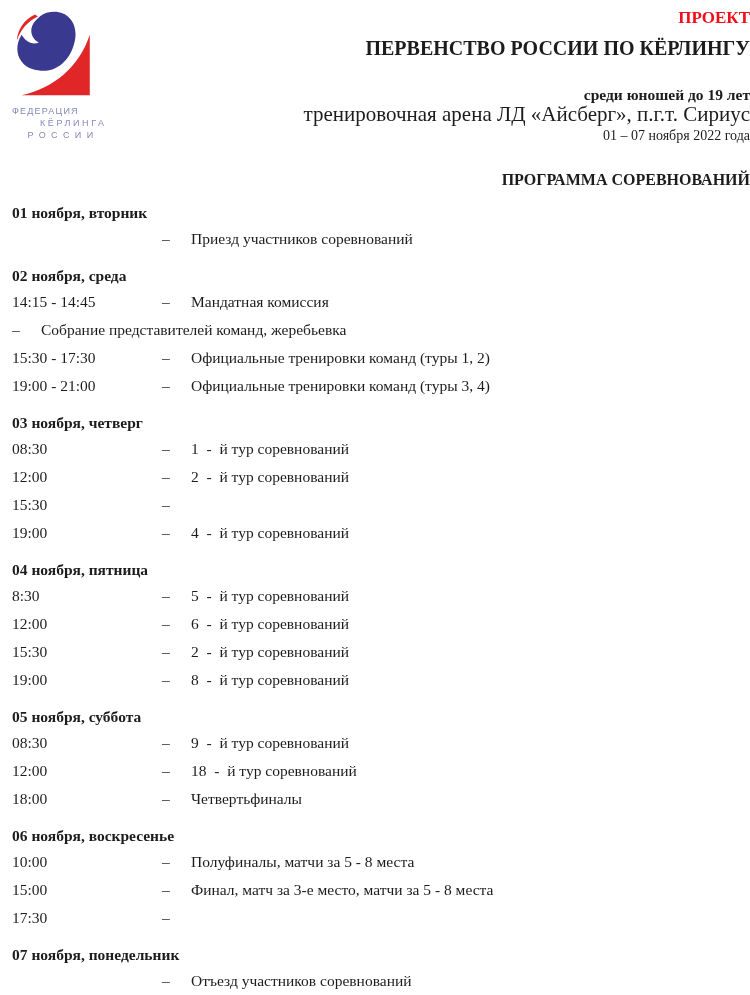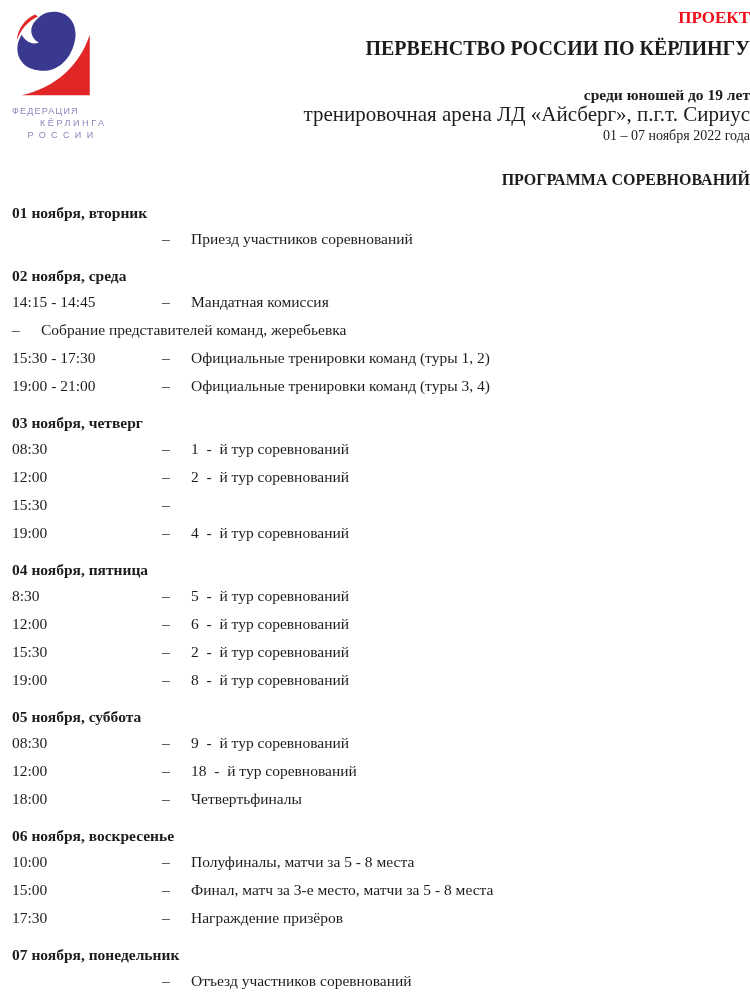--- a/index.html
+++ b/index.html
@@ -238,21 +238,20 @@
           <span class="event">Полуфиналы, матчи за 5 - 8 места</span>
         </div>
         <div class="row">
           <span class="time">15:00</span>
           <span class="dash">–</span>
           <span class="event">Финал, матч за 3-е место, матчи за 5 - 8 места</span>
         </div>
         <div class="row">
           <span class="time">17:30</span>
           <span class="dash">–</span>
-          <span class="event">Награждение призёров</span>
         </div>
       </div>
       <div class="day">
         <div class="day-title">07 ноября, понедельник</div>
         <div class="row">
           <span class="time"></span>
           <span class="dash">–</span>
           <span class="event">Отъезд участников соревнований</span>
         </div>
       </div>

